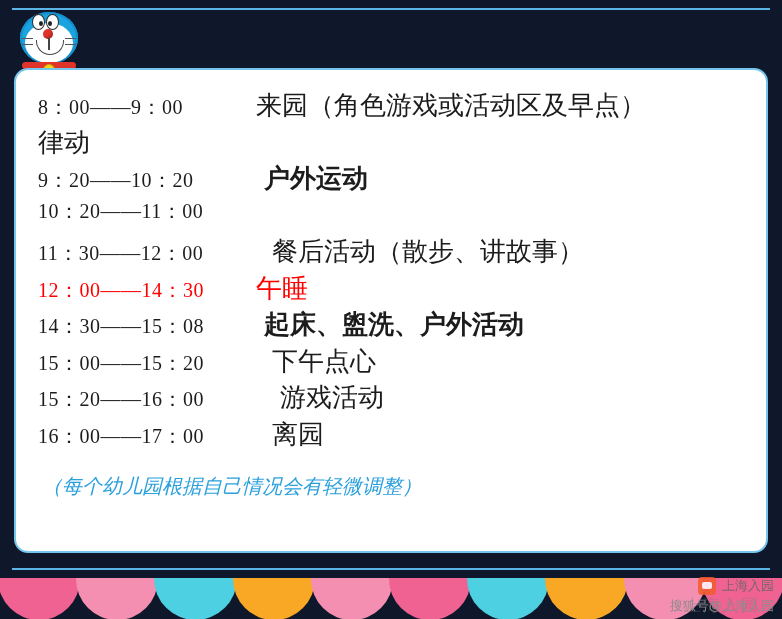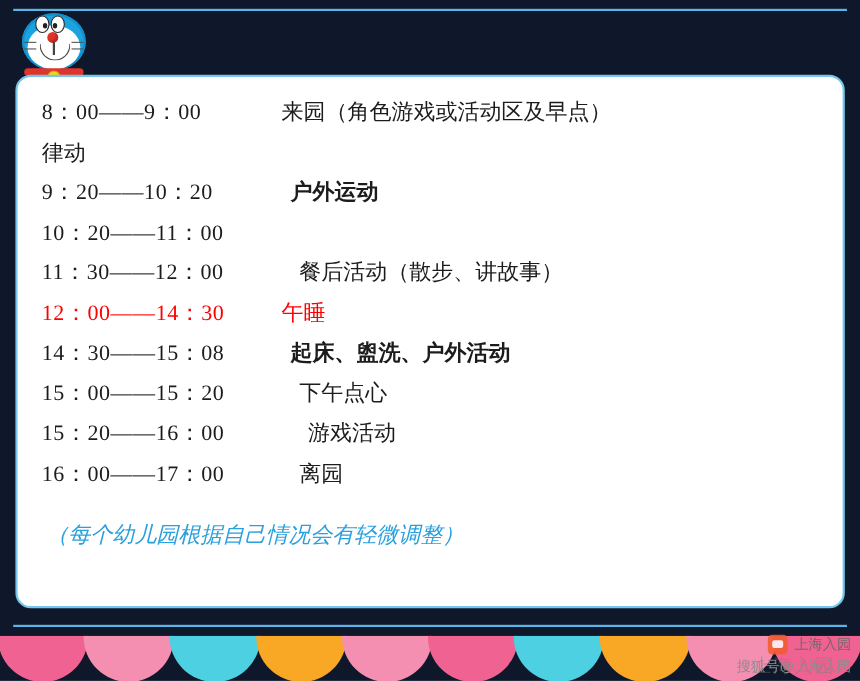--- a/index.html
+++ b/index.html
@@ -160,21 +160,21 @@
   .time {
     width: 218px;
     flex: 0 0 218px;
     font-size: 20px;
     color: #1c1c1c;
     font-family: "Liberation Serif", serif;
     letter-spacing: .5px;
     white-space: nowrap;
   }
   .activity {
-    font-size: 20px;
+    font-size: 26px;
     color: #1c1c1c;
     font-family: "Liberation Serif", serif;
     white-space: nowrap;
   }
   .row.highlight .time,
   .row.highlight .activity {
     color: #ff0000;
   }
   
   .row .activity { margin-left: 0; }

